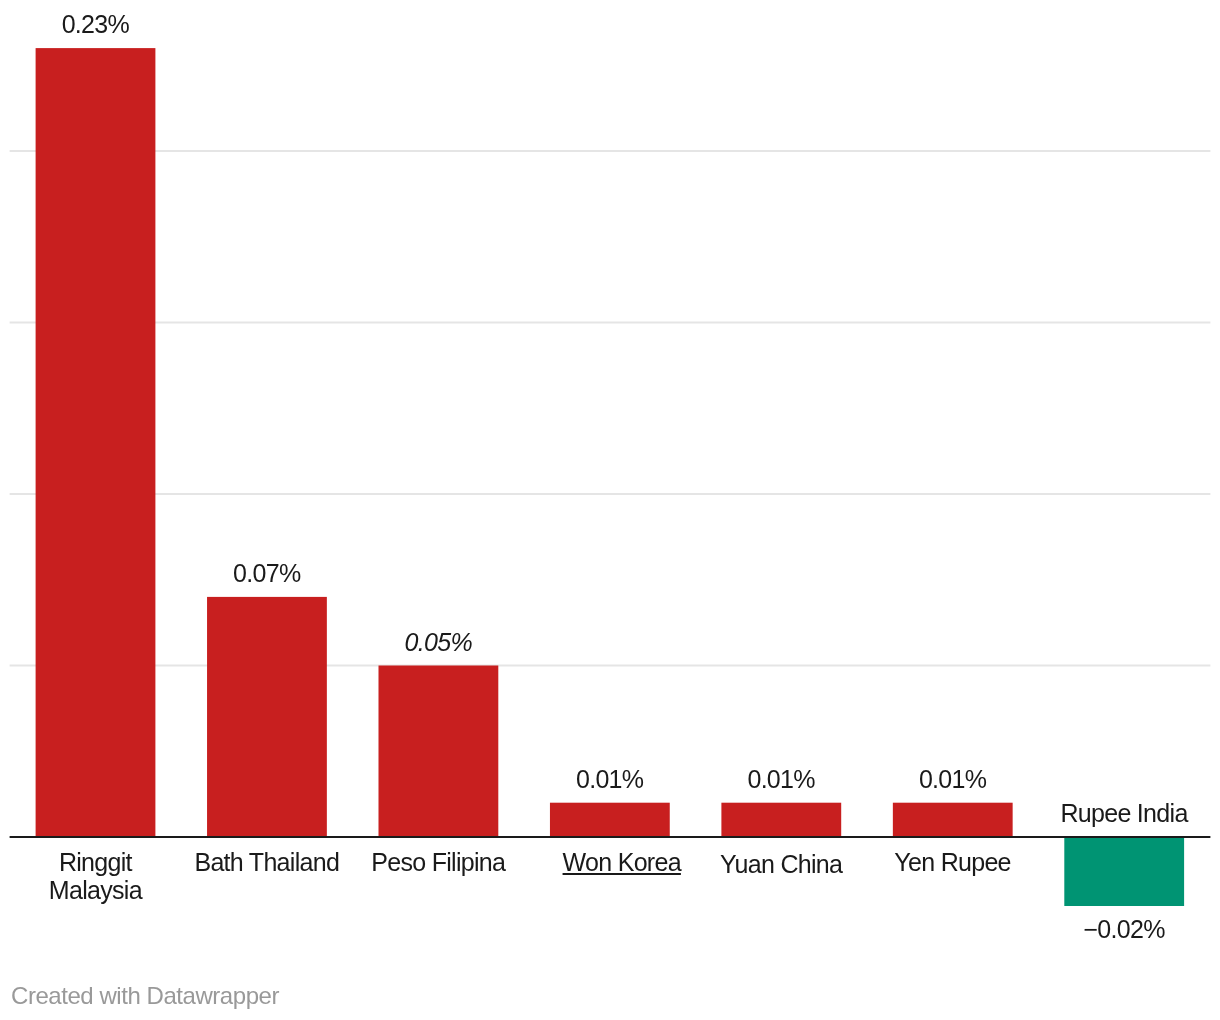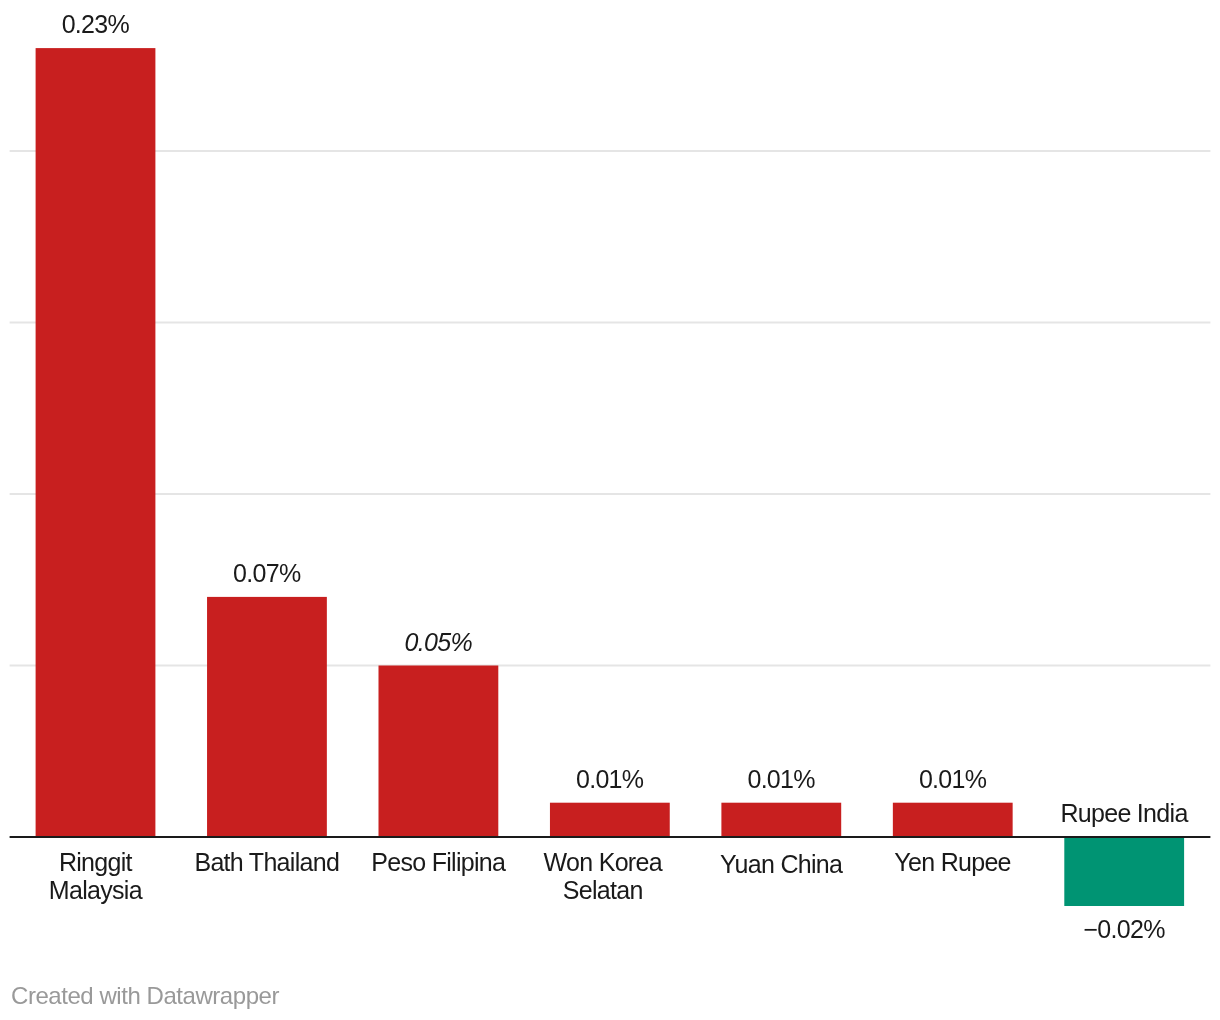--- a/index.html
+++ b/index.html
@@ -52,23 +52,22 @@
   <div class="clabelbox" style="left: -4.4px; width: 199.8px; top: 848.2px;">
     <div class="clabel">Ringgit</div>
     <div class="clabel">Malaysia</div>
   </div>
   <div class="clabelbox" style="left: 167.05px; width: 199.8px; top: 848.2px;">
     <div class="clabel">Bath Thailand</div>
   </div>
   <div class="clabelbox" style="left: 338.5px; width: 199.8px; top: 848.2px;">
     <div class="clabel">Peso Filipina</div>
   </div>
-  <div class="clabelbox" style="left: 503px; width: 199.8px; top: 848.2px;">
+  <div class="clabelbox" style="left: 522px; width: 199.8px; top: 848.2px; text-decoration: underline;">
     <div class="clabel">Won Korea</div>
-    <div class="clabel">Selatan</div>
   </div>
   <div class="clabelbox" style="left: 681.4px; width: 199.8px; top: 850px;">
     <div class="clabel">Yuan China</div>
   </div>
   <div class="clabelbox" style="left: 852.85px; width: 199.8px; top: 848.2px;">
     <div class="clabel">Yen Rupee</div>
   </div>
   <div class="clabelbox" style="left: 1024.3px; width: 199.8px; top: 799px;">
     <div class="clabel">Rupee India</div>
   </div>

